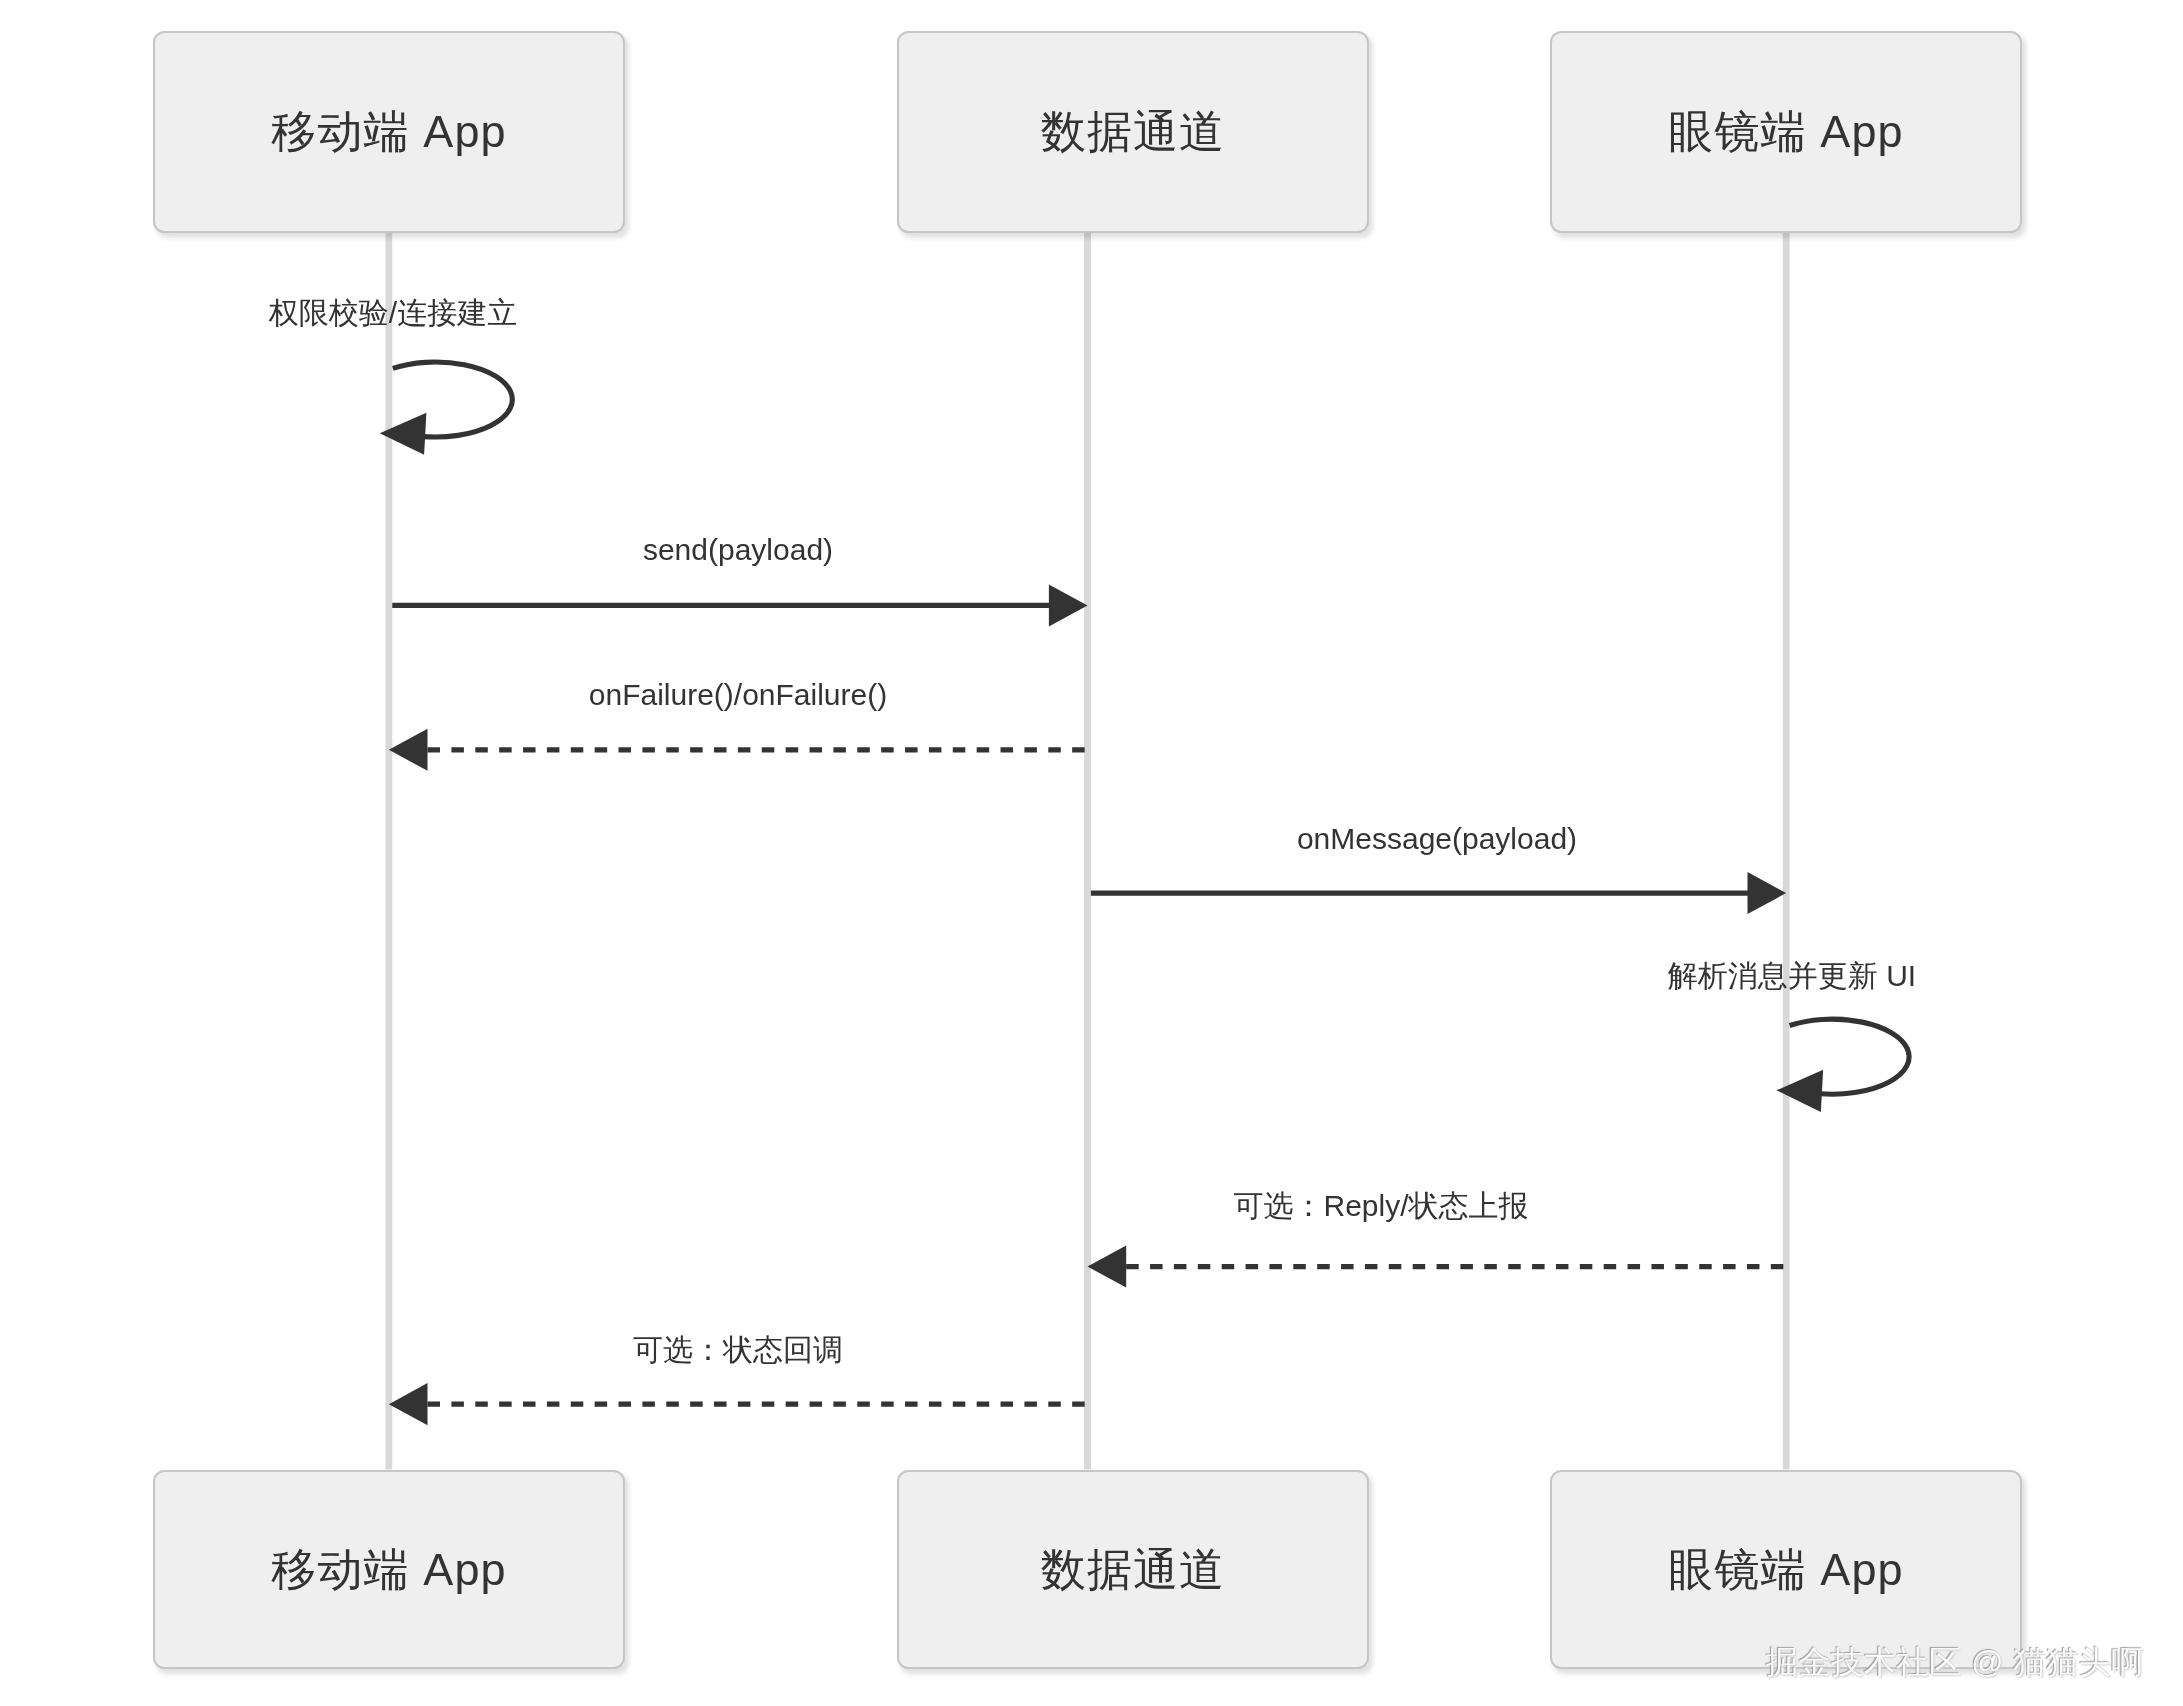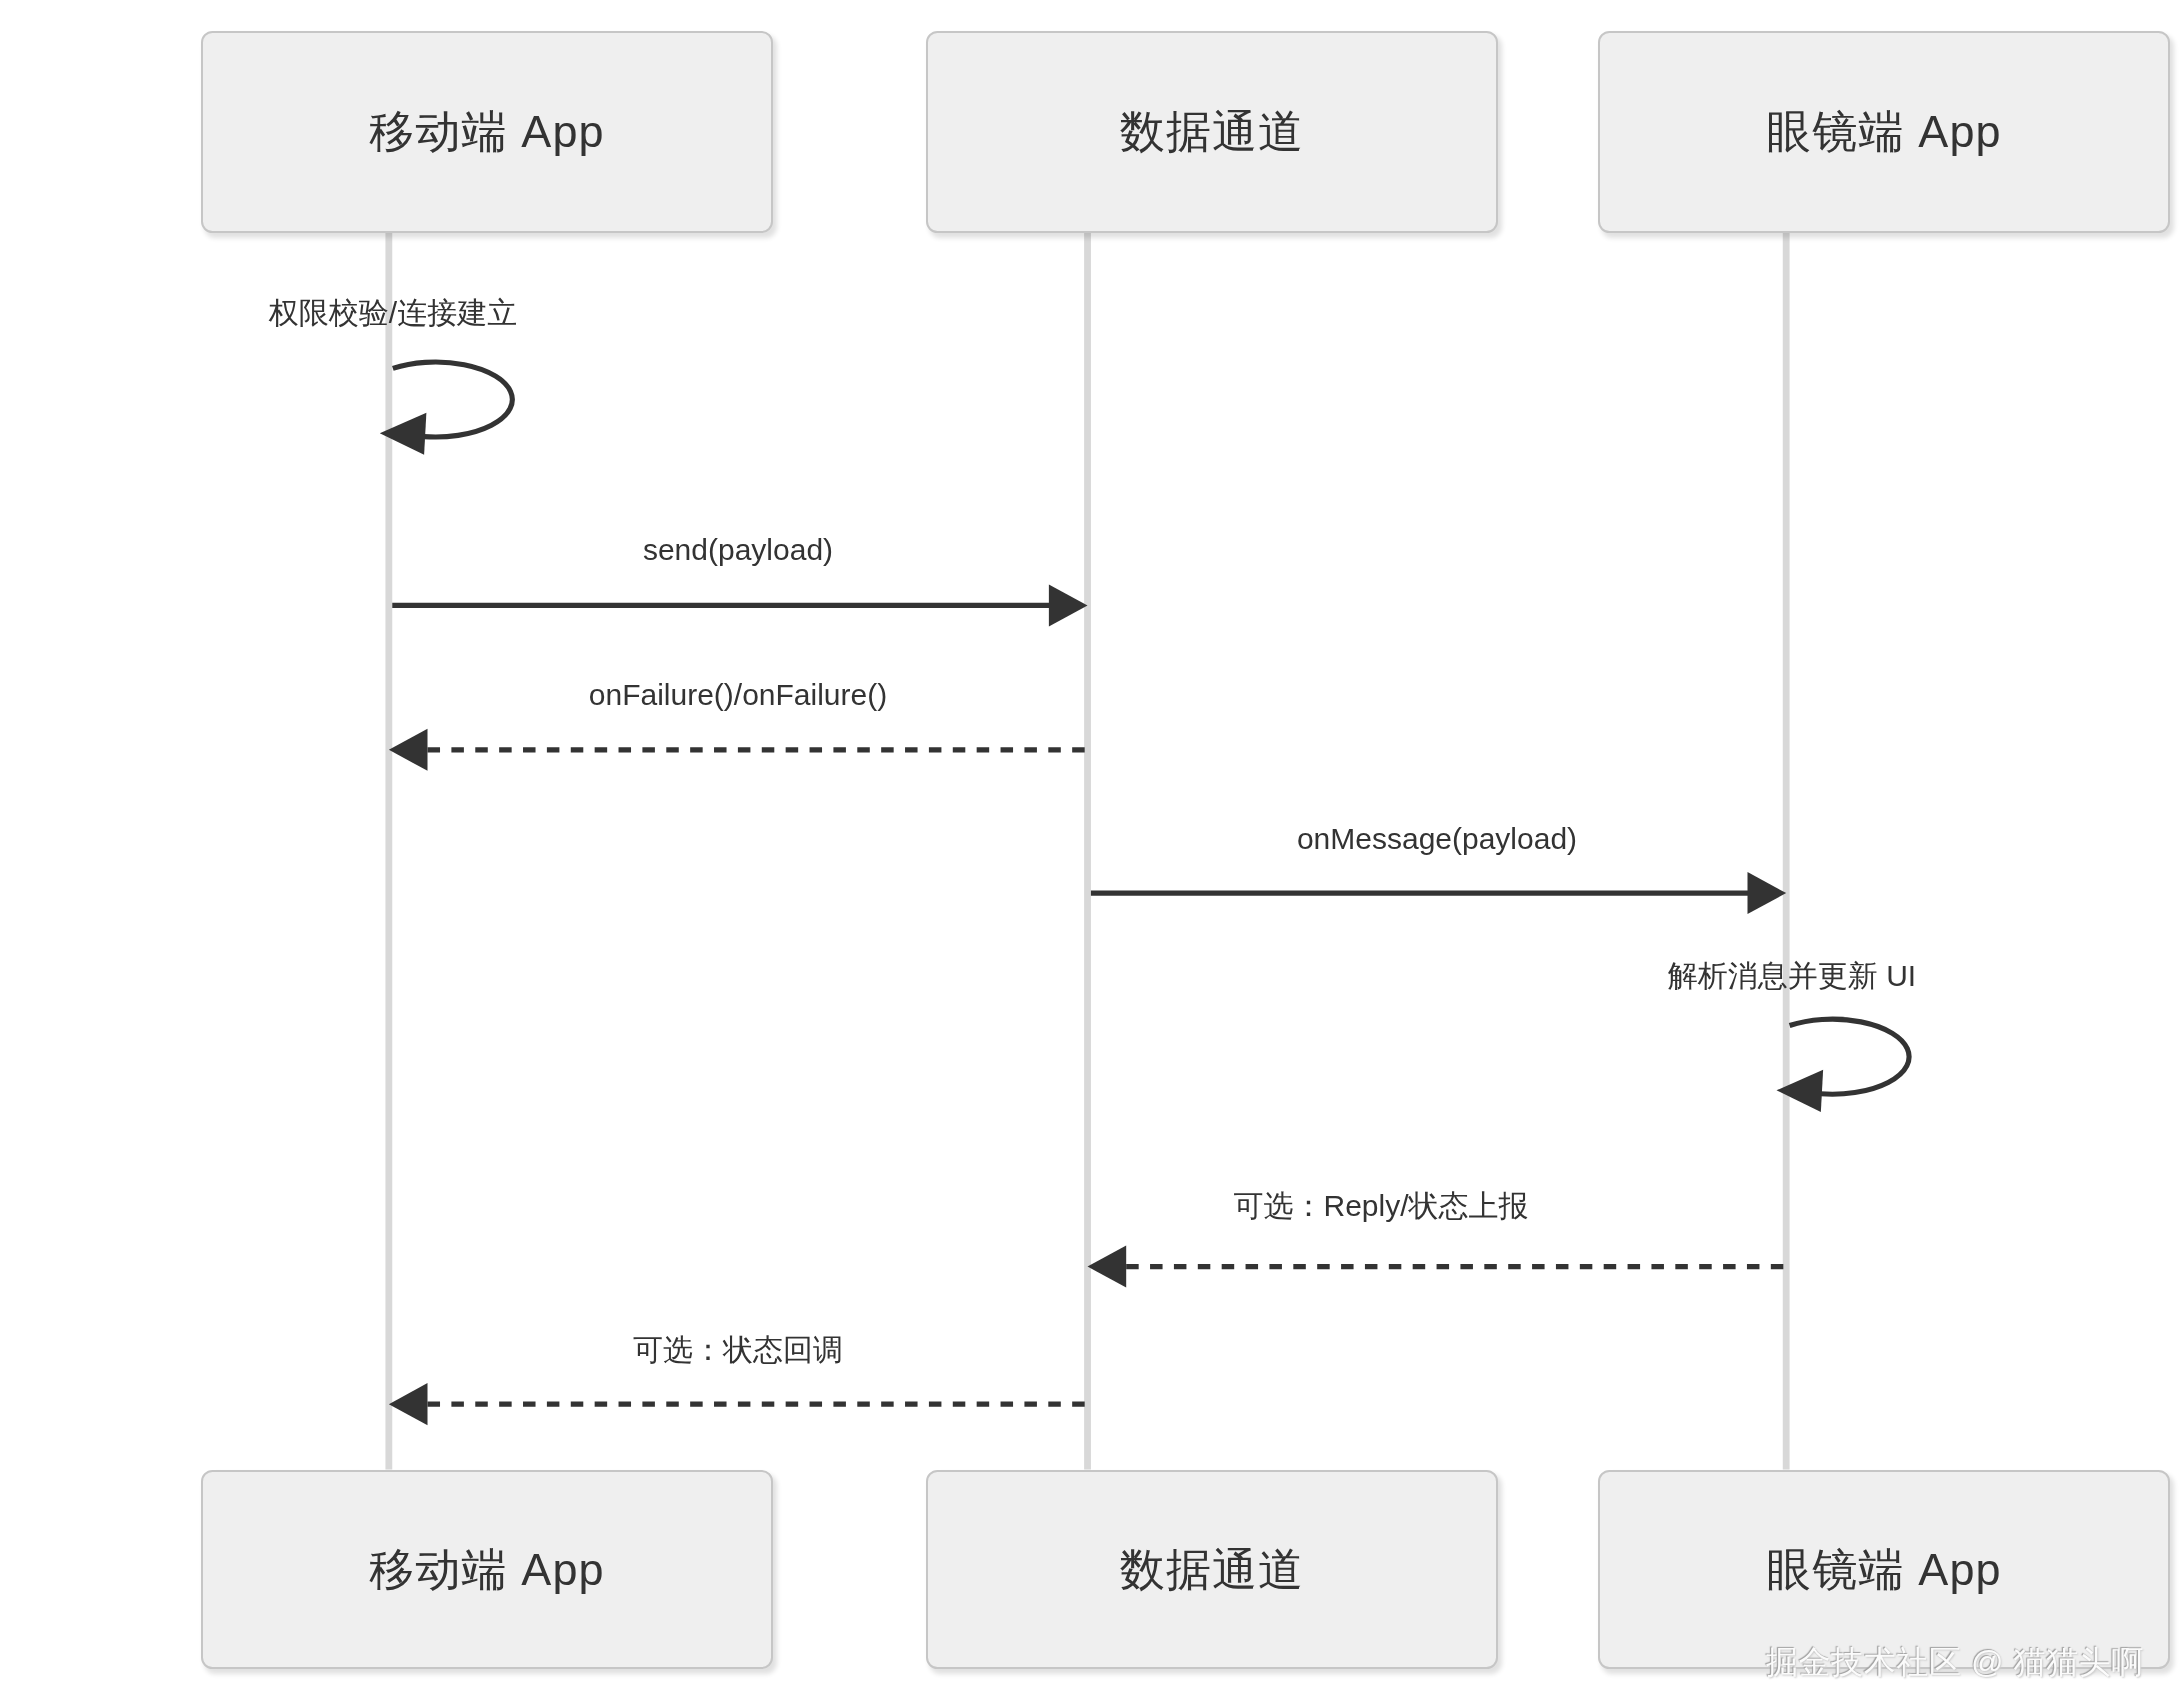--- a/index.html
+++ b/index.html
@@ -11,42 +11,41 @@
     font-family: "Liberation Sans", "DejaVu Sans", sans-serif;
     overflow: hidden;
   }
   .layer {
     position: absolute;
     left: 0; top: 0;
     width: 2183px; height: 1706px;
   }
   .actor-box {
     position: absolute;
-    width: 572px;
+    width: 472px;
     height: 202px;
     background: #efefef;
     border: 2.8px solid #c6c6c6;
     border-radius: 11.4px;
     box-sizing: border-box;
     display: flex;
     align-items: center;
     justify-content: center;
     box-shadow: 3.4px 4.5px 5.7px rgba(0,0,0,0.12);
-    margin-left: 48px;
   }
   .actor-box .actor-label {
     font-size: 45px;
     color: #333333;
     white-space: nowrap;
     letter-spacing: 1.1px;
   }
   .top-row { top: 31px; }
   .bottom-row { top: 1470px; height: 199px; }
   .col-mobile { left: 153px; }
-  .col-channel { left: 878px; text-align: right; }
+  .col-channel { left: 897px; text-align: right; }
   .col-glasses { left: 1550px; }
   .msg-label {
     position: absolute;
     transform: translateX(-50%);
     font-size: 30px;
     line-height: 1.1;
     color: #333333;
     white-space: nowrap;
     text-align: left;
   }

